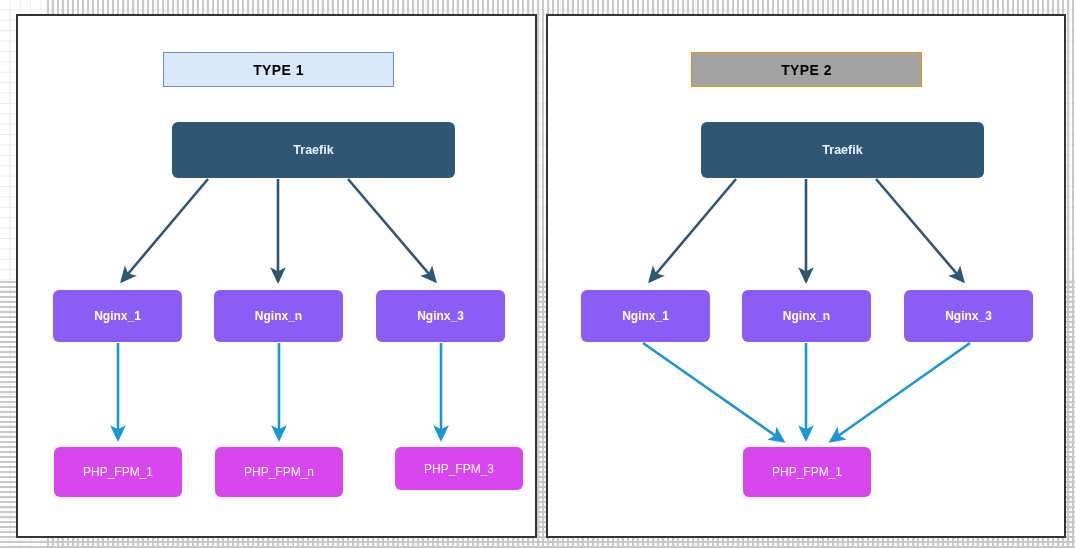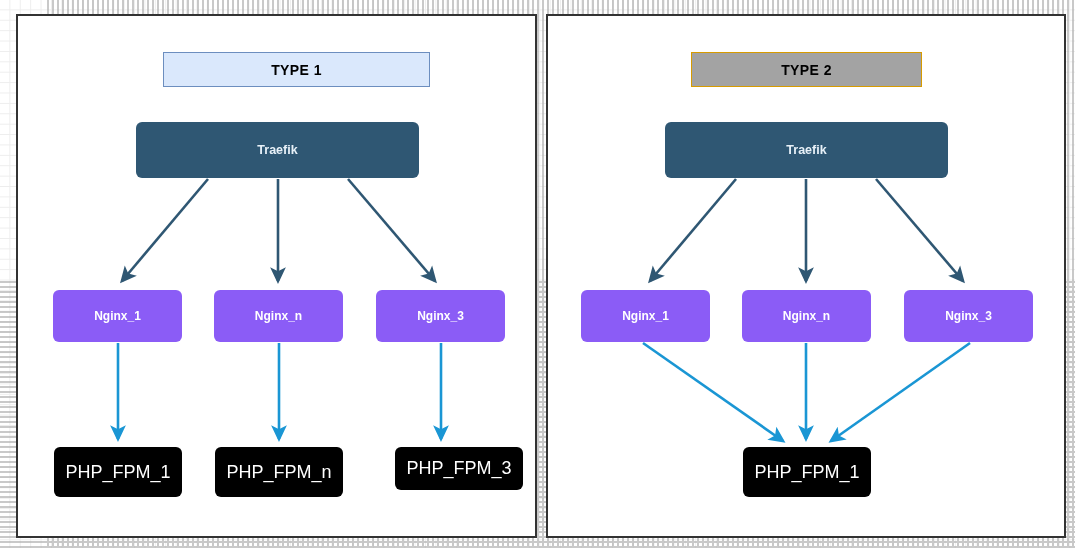--- a/index.html
+++ b/index.html
@@ -92,31 +92,32 @@
     align-items: center;
     justify-content: center;
     text-align: center;
     border-radius: 6px;
   }
   .node-traefik {
     background: #2f5773;
     color: #e8f1f8;
     font-size: 12.5px;
     font-weight: bold;
+    margin-left: 36px;
   }
   .node-nginx {
     background: #8b5cf6;
     color: #ffffff;
     font-size: 12px;
     font-weight: bold;
   }
   .node-php {
-    background: #000000;
+    background: #d946ef;
     color: #ffffff;
-    font-size: 18px;
+    font-size: 12px;
     font-weight: normal;
   }
 
   
   .arrows {
     position: absolute;
     left: 0; top: 0;
     width: 1075px;
     height: 548px;
     pointer-events: none;
@@ -124,21 +125,21 @@
 </style>
 </head>
 <body>
 
 <div id="canvas-grid"></div>
 <div id="canvas-grid-major"></div>
 <div id="canvas-grid-major2"></div>
 
 <div class="panel" id="panel-type1"></div>
 
-<div class="banner banner-blue" style="left:163px; top:52px; width:267px; height:35px;">TYPE 1</div>
+<div class="banner banner-blue" style="left:163px; top:52px; width:231px; height:35px;">TYPE 1</div>
 
 <div class="node node-traefik" style="left:136px; top:122px; width:283px; height:56px;">Traefik</div>
 
 <div class="node node-nginx" style="left:53px; top:290px; width:129px; height:52px;">Nginx_1</div>
 <div class="node node-nginx" style="left:214px; top:290px; width:129px; height:52px;">Nginx_n</div>
 <div class="node node-nginx" style="left:376px; top:290px; width:129px; height:52px;">Nginx_3</div>
 
 <div class="node node-php" style="left:54px; top:447px; width:128px; height:50px;">PHP_FPM_1</div>
 <div class="node node-php" style="left:215px; top:447px; width:128px; height:50px;">PHP_FPM_n</div>
 <div class="node node-php" style="left:395px; top:447px; width:128px; height:43px;">PHP_FPM_3</div>

